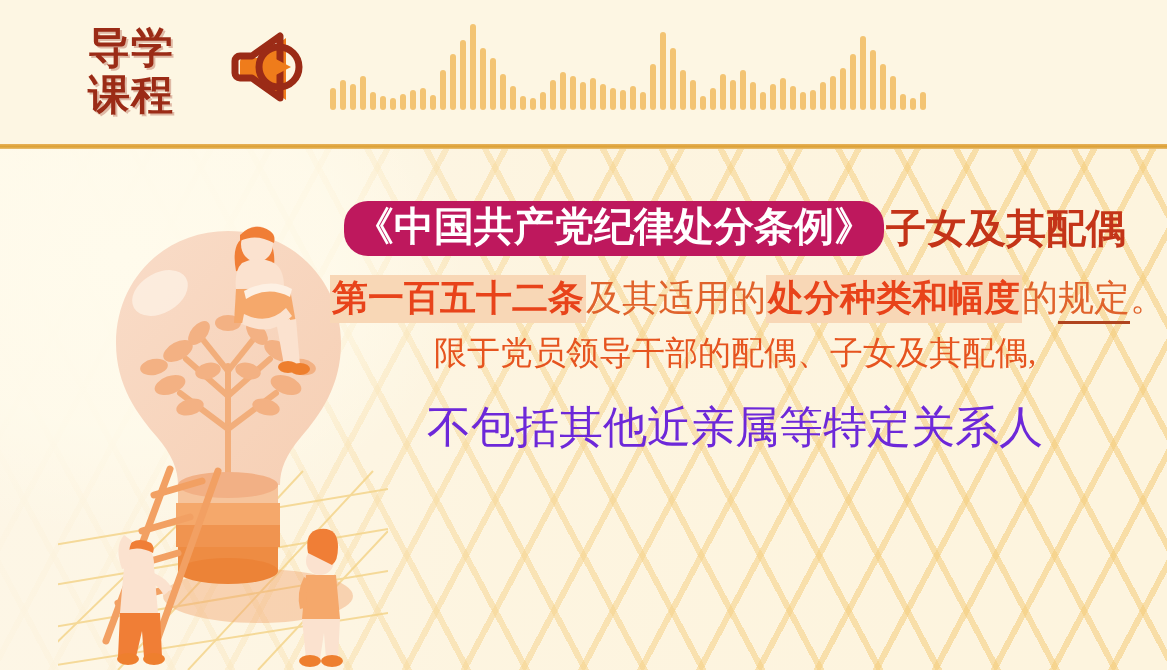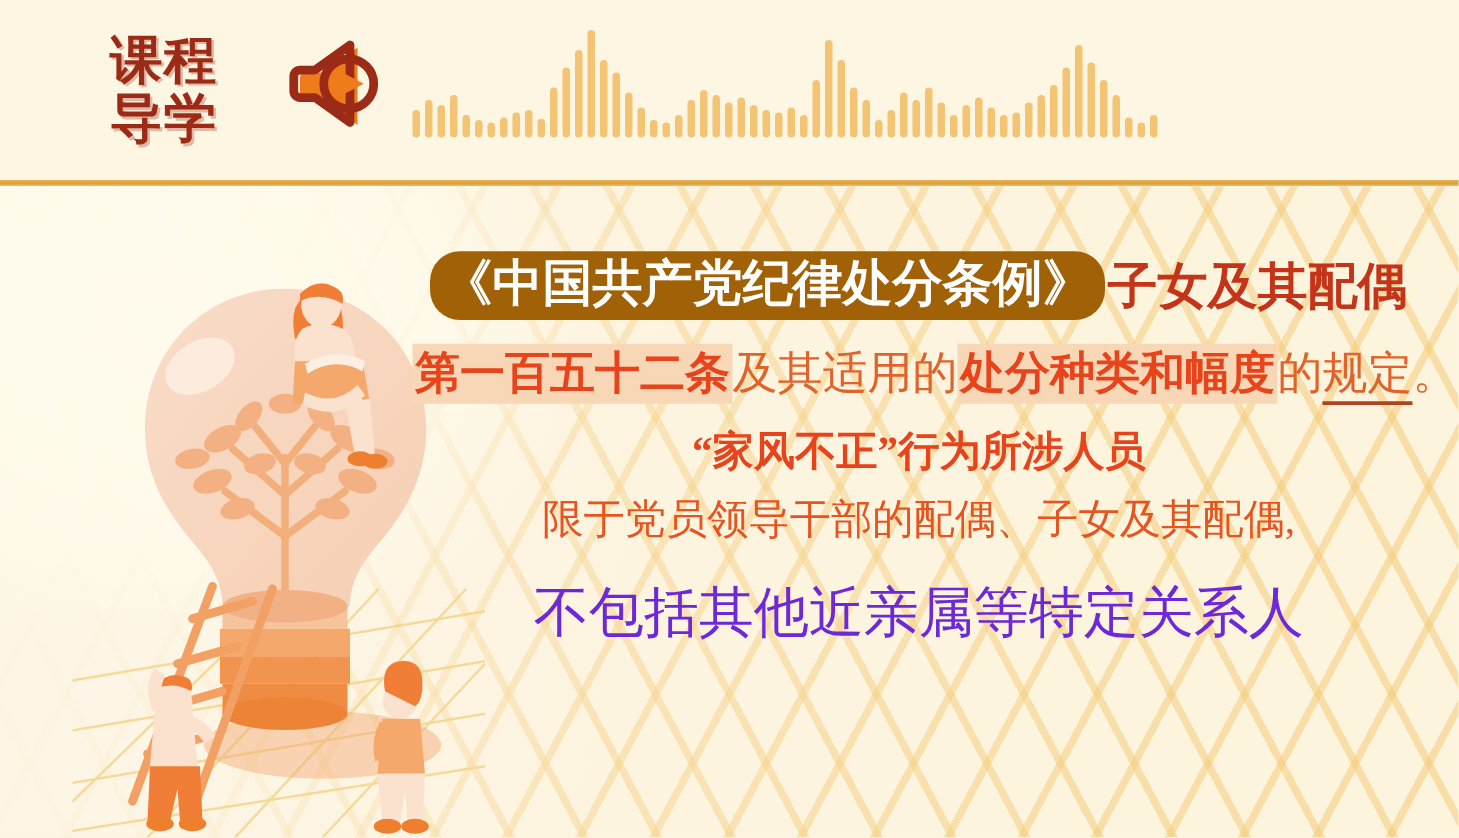--- a/index.html
+++ b/index.html
@@ -84,21 +84,21 @@
   #text-block {
     position: absolute; left: 330px; top: 50px;
     width: 810px; height: 470px;
     text-align: center;
   }
   .tline { white-space: nowrap; line-height: 1; }
 
   .L1 { margin-top: 2px; font-size: 40px; font-weight: 700; }
   .pill {
     display: inline-block;
-    background: #a16207;
+    background: #be185d;
     color: #FFFFFF;
     border-radius: 24px;
     padding: 6px 10px 9px 10px;
     vertical-align: middle;
   }
   .L1 .after { color: #C43418; vertical-align: middle; padding-left: 2px; }
 
   .L2 { margin-top: 26px; font-size: 36px; font-weight: 700; }
   .L2 .plain { color: #E0632C; font-weight: 400; }
   .hl {
@@ -120,22 +120,22 @@
   .L7 { margin-top: 36px; font-size: 44px; font-weight: 400; color: #6d28d9; }
 </style>
 </head>
 <body>
 
 <div id="page">
 
   <div id="header">
 
     <div id="logo-mark">
+      <div class="logo-line">导学</div>
       <div class="logo-line">课程</div>
-      <div class="logo-line">导学</div>
     </div>
 
     <div id="speaker-icon">
       <svg width="88" height="82" viewBox="0 0 88 82">
 
         <path d="M22 30 h12 L62 10 v62 L34 52 H22 z" fill="#EF7C1B"></path>
         <rect x="16" y="30" width="14" height="22" rx="4" fill="#EF7C1B"></rect>
 
         <path d="M16 28 h12 L56 8 v62 L28 50 H16 a5 5 0 0 1 -5 -5 v-12 a5 5 0 0 1 5 -5 z" fill="none" stroke="#9B2B16" stroke-width="7" stroke-linejoin="round"></path>
 
@@ -324,18 +324,17 @@
       <div class="tline L1">
         <span class="pill">《中国共产党纪律处分条例》</span><span class="after">子女及其配偶</span>
       </div>
 
 
 
       <div class="tline L4">
         <span class="hl">第一百五十二条</span><span class="mid">及其适用的</span><span class="hl">处分种类和幅度</span><span class="mid">的</span><span class="mid ul">规定</span><span class="dot">。</span>
       </div>
 
-      <div class="tline L5">“家风不正”行为所涉人员</div>
       <div class="tline L6">限于党员领导干部的配偶、子女及其配偶,</div>
       <div class="tline L7">不包括其他近亲属等特定关系人</div>
     </div>
   </div>
 </div>
 
 </body></html>

